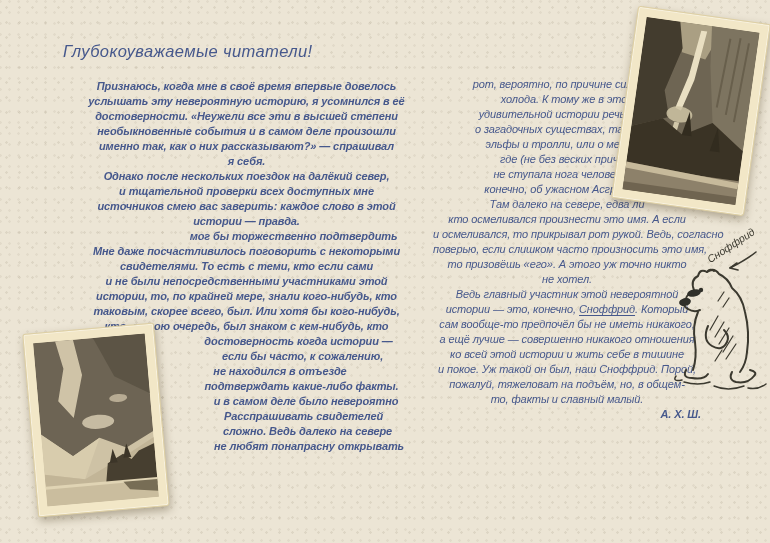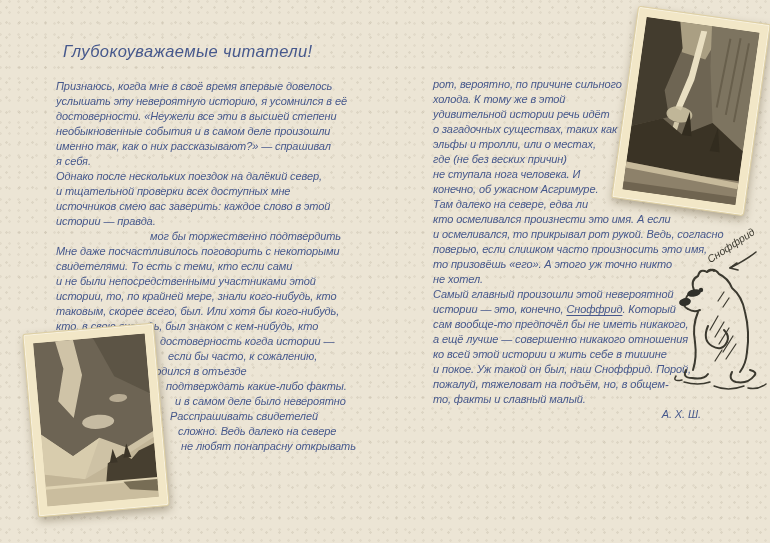--- a/index.html
+++ b/index.html
@@ -9,38 +9,38 @@
   }
   .spread{
     position:absolute;inset:0;
     background-color:#ece5d5;
     background-image:
       radial-gradient(rgba(125,112,86,.13) 1px, transparent 1.4px),
       radial-gradient(rgba(125,112,86,.09) 1px, transparent 1.4px);
     background-size:13px 15px, 9px 11px;
     background-position:0 0, 5px 7px;
   }
-  .ink{color:#46588c;}
+  .ink{color:#46588c;text-align:center;}
   .hand{
     font-style:italic;
     font-size:11px;
     line-height:15px;
     letter-spacing:-0.1px;
     white-space:pre;
   }
   .heading{
     position:absolute;left:63px;top:42px;
     font-style:italic;font-size:16.5px;letter-spacing:.4px;
     white-space:pre;
   }
-  .col-left{position:absolute;left:56px;top:79px;width:345px;}
+  .col-left{position:absolute;left:74px;top:79px;width:345px;font-weight:bold;}
   .col-right{position:absolute;left:433px;top:77px;width:268px;}
   .wrap-line{height:15px;}
   .und{text-decoration:underline;text-underline-offset:2px;}
-  .signature{width:268px;text-align:right;padding-right:4px;}
+  .signature{width:268px;text-align:right;padding-right:4px;font-weight:bold;}
   .photo{
     position:absolute;
     background:#f2e7c7;
     padding:9px;
     border:1px solid #ddcfa5;
     border-radius:3px 2px 4px 2px;
     box-shadow:1px 4px 9px rgba(70,55,25,.35), inset 0 0 0 1px rgba(255,255,255,.45);
   }
   .photo svg{display:block;}
   .photo-left{left:30px;top:328px;transform:rotate(-5deg);}
@@ -96,21 +96,21 @@
 эльфы и тролли, или о местах,
 где (не без веских причин)
 не ступала нога человека. И
 конечно, об ужасном Асгримуре.
 Там далеко на севере, едва ли
 кто осмеливался произнести это имя. А если
 и осмеливался, то прикрывал рот рукой. Ведь, согласно
 поверью, если слишком часто произносить это имя,
 то призовёшь «его». А этого уж точно никто
 не хотел.</div>
-    <div class="hand ink"><span>Самый главный произошли этой невероятной
+    <div class="hand ink"><span>Ведь главный участник этой невероятной
 истории — это, конечно, </span><span class="und">Сноффрид</span><span>. Который
 сам вообще-то предпочёл бы не иметь никакого,
 а ещё лучше — совершенно никакого отношения
 ко всей этой истории и жить себе в тишине
 и покое. Уж такой он был, наш Сноффрид. Порой,
 пожалуй, тяжеловат на подъём, но, в общем-
 то, факты и славный малый.</span></div>
     <div class="hand ink signature">А. Х. Ш.</div>
   </div>
 

